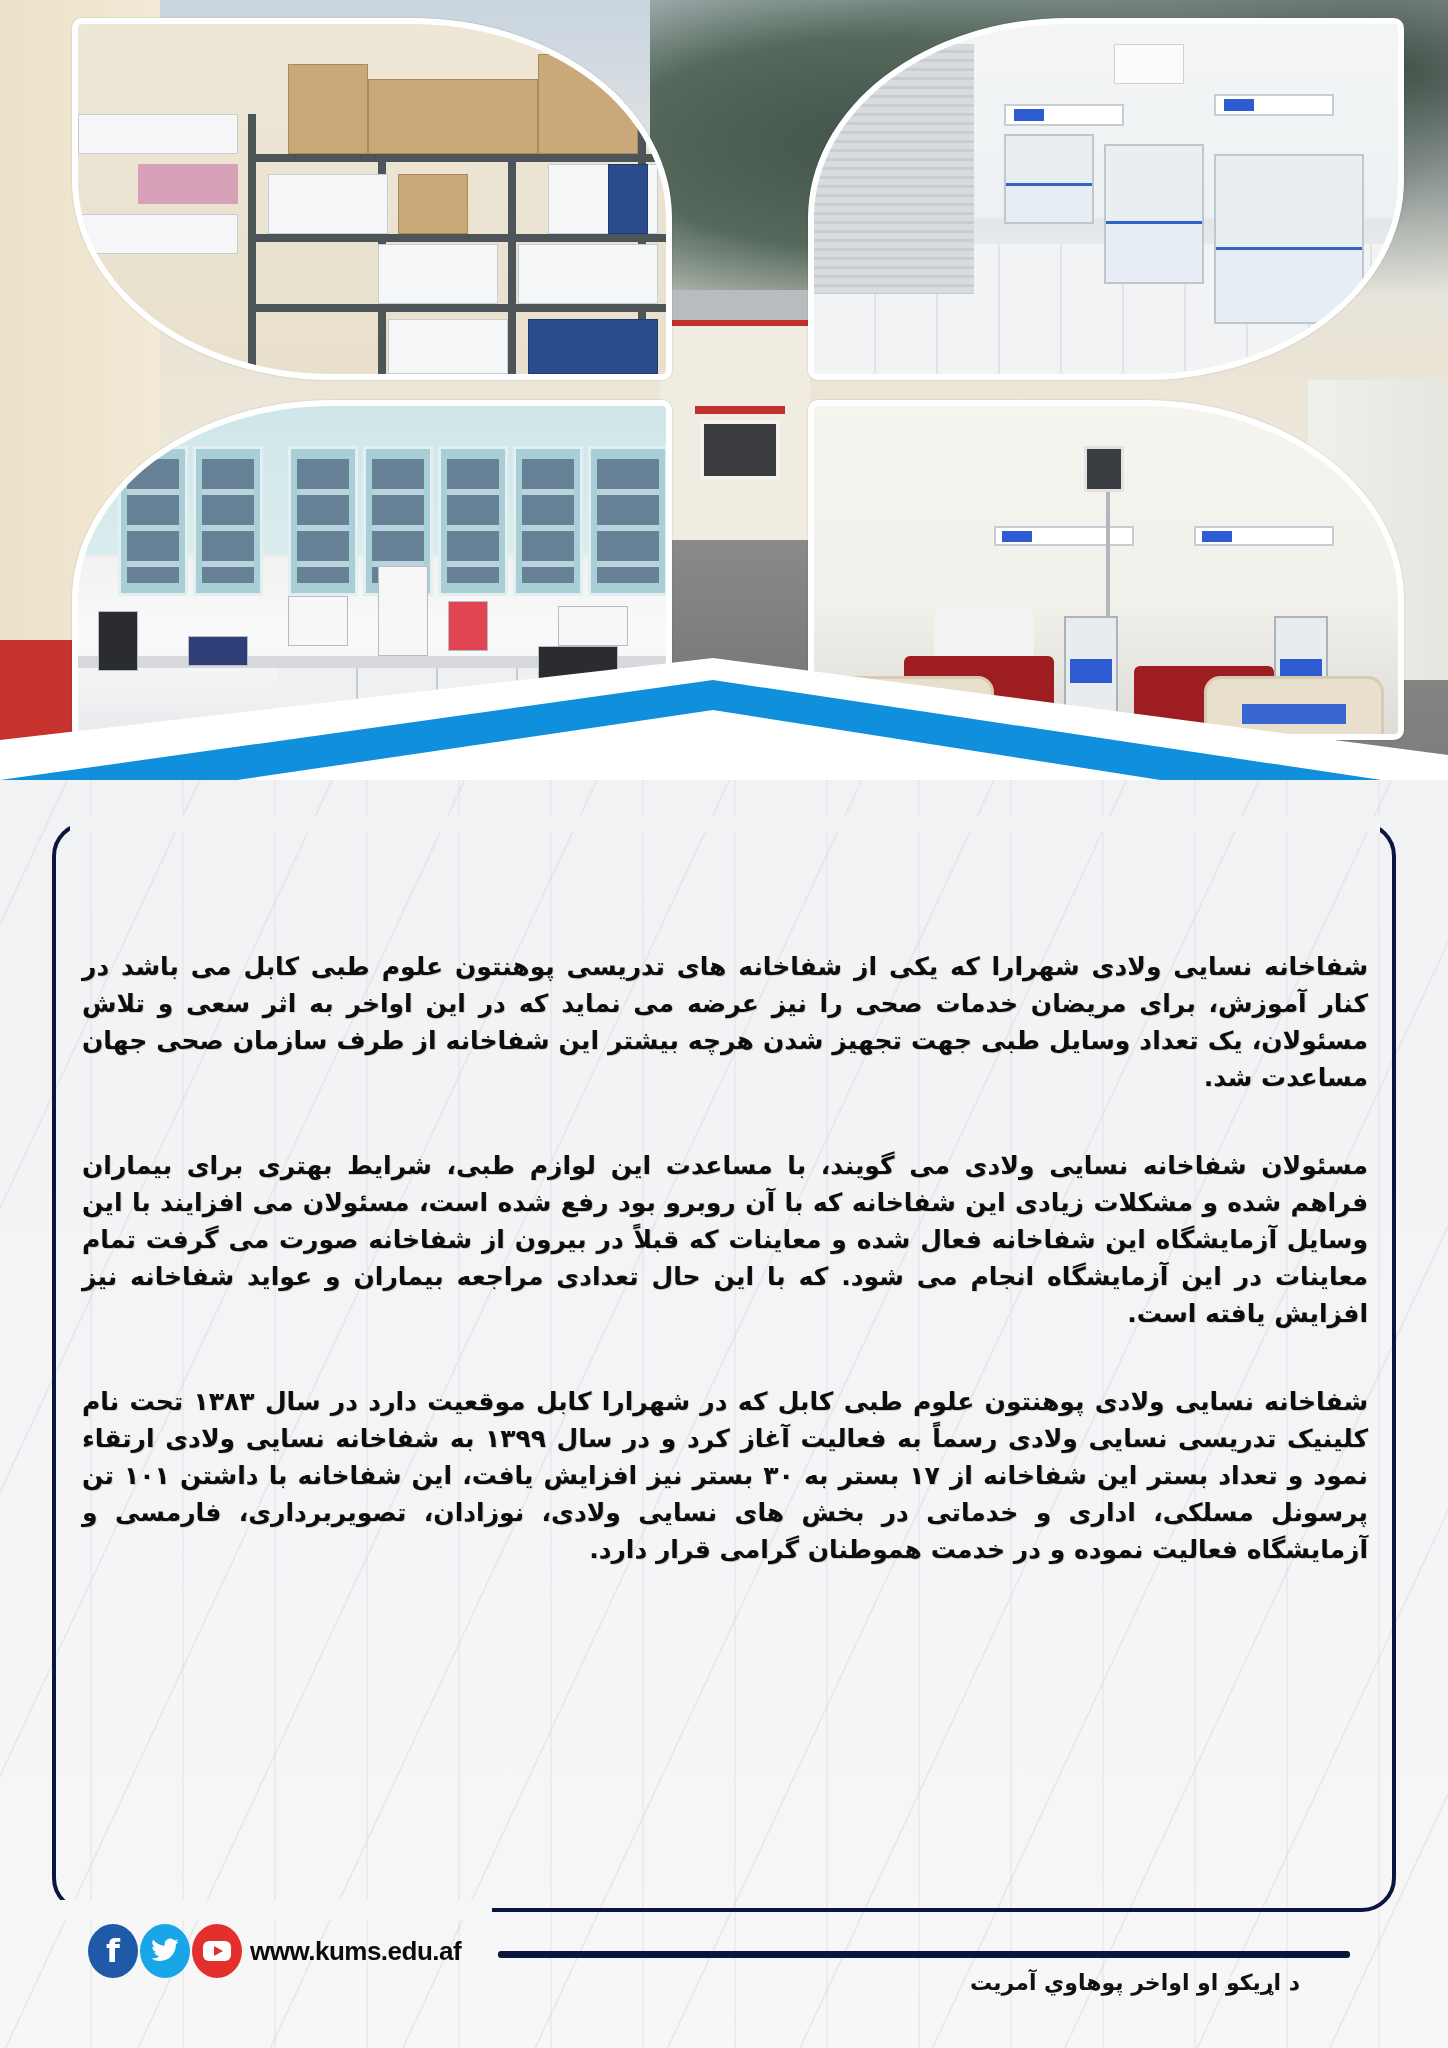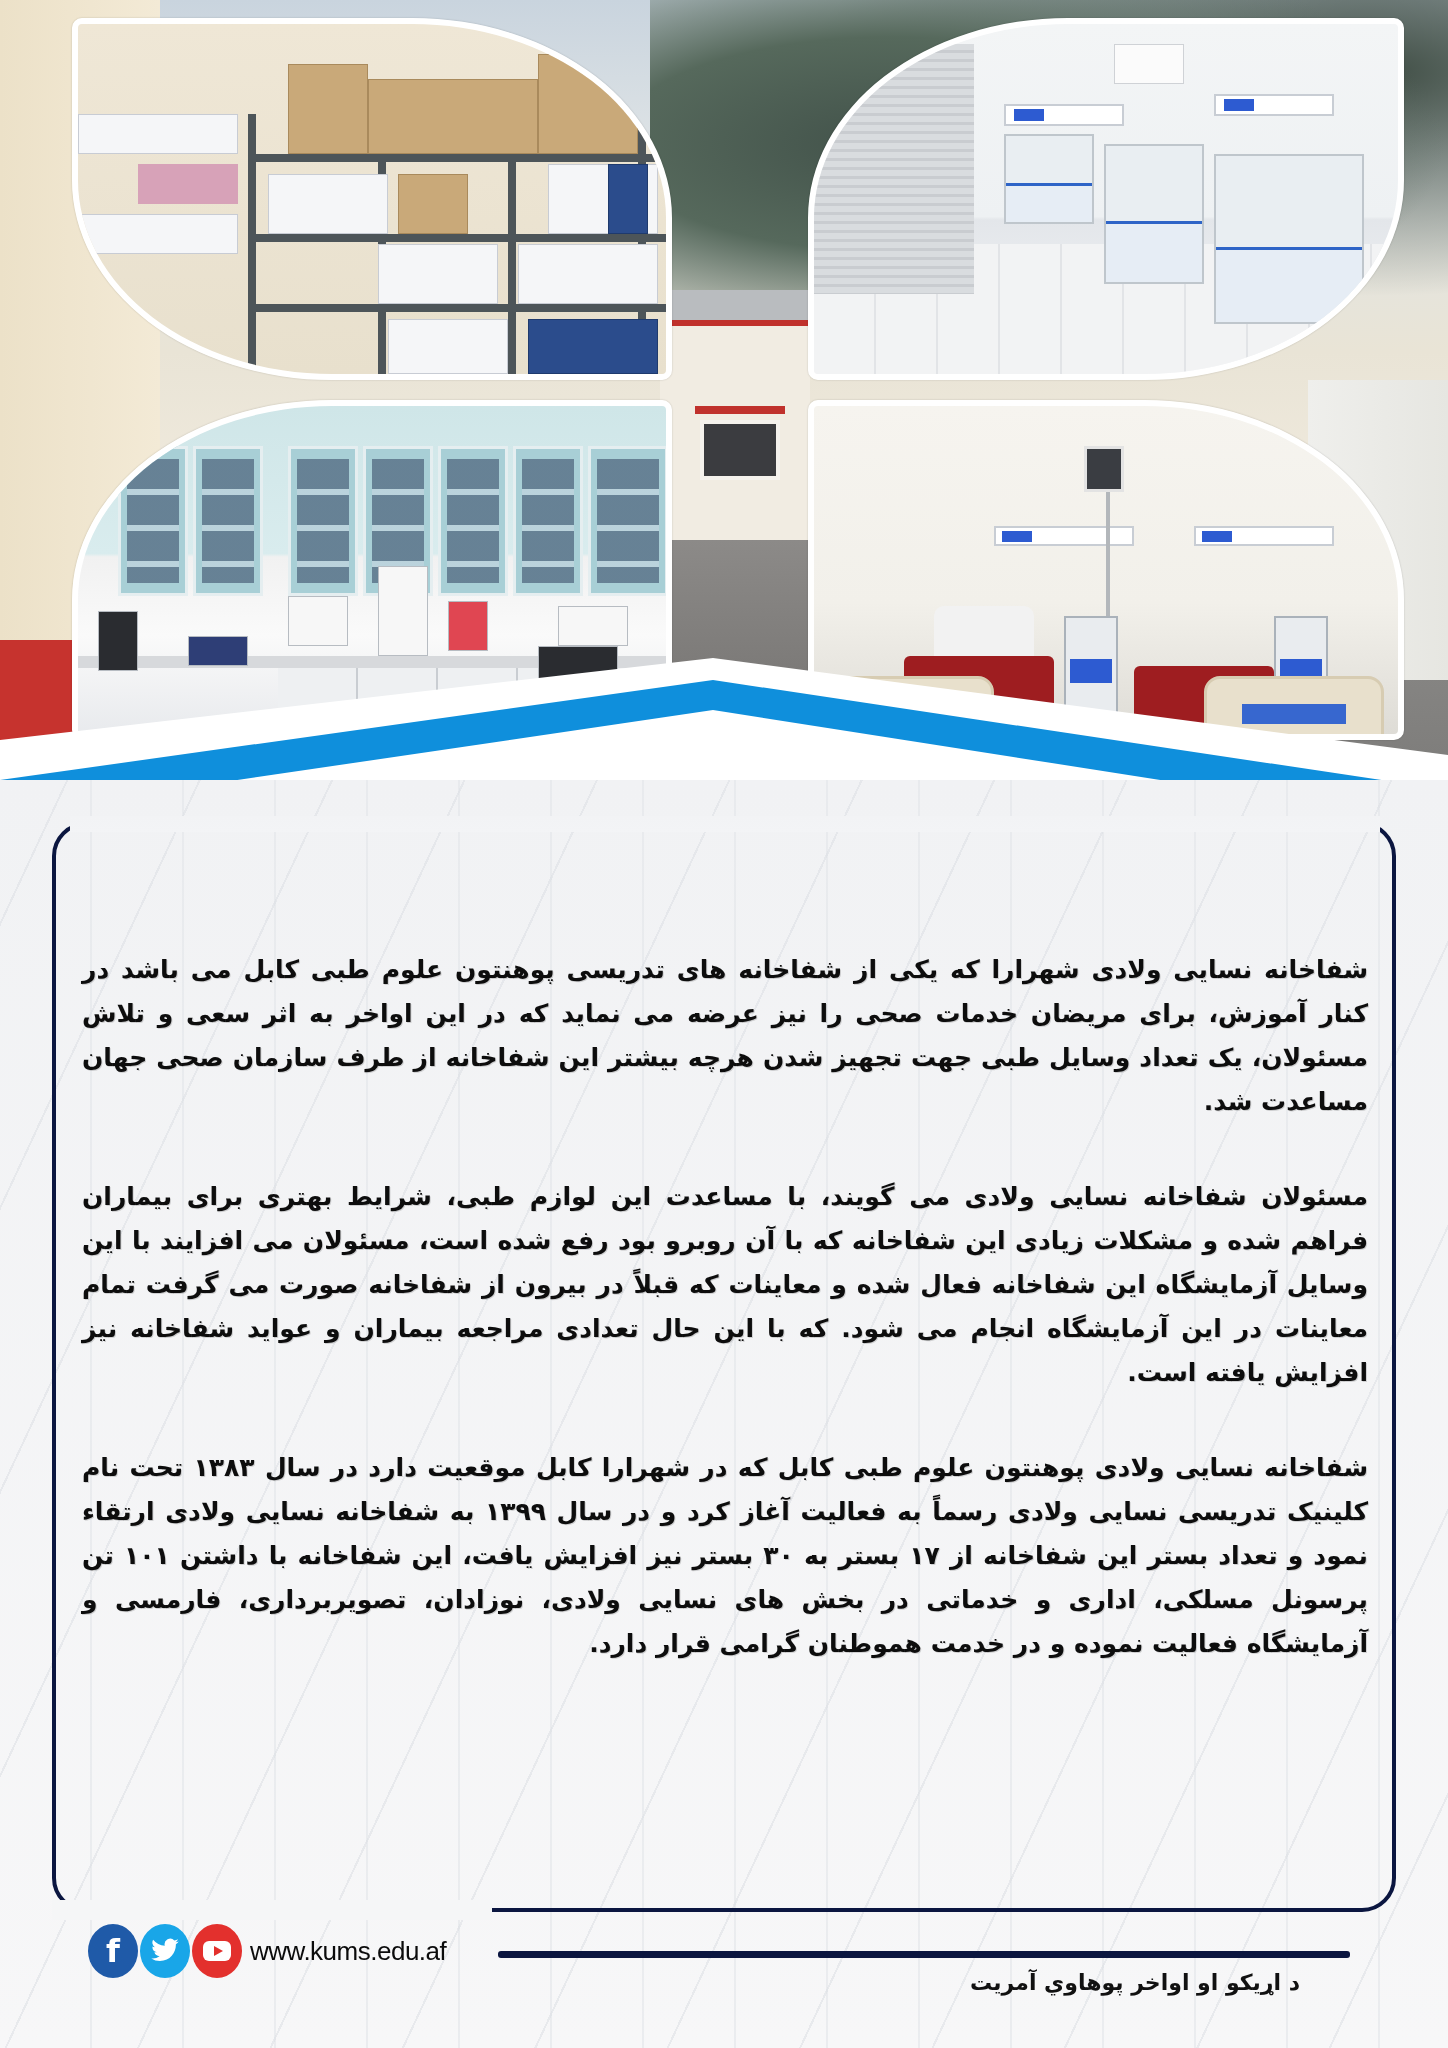--- a/index.html
+++ b/index.html
@@ -142,41 +142,41 @@
     font-family: "DejaVu Sans", sans-serif;
     font-weight: bold;
     font-size: 30px; line-height: 56px;
     color: #1b79c0;
   }
   .article {
     position:absolute; left:82px; top:948px; width:1286px;
     direction: rtl; text-align: justify; text-align-last: right;
     font-family: "DejaVu Sans", sans-serif;
     font-weight: bold;
-    font-size: 25px; line-height: 44px;
+    font-size: 25px; line-height: 37px;
     color: #0d0d0d;
   }
   .article p { margin-bottom: 51px; text-shadow: 1px 1px 0 rgba(0,0,0,0.15); }
   .article p:last-child { margin-bottom: 0; }
 
   
   .social { position:absolute; left:88px; top:1924px; height:54px; display:flex; align-items:center; gap:2px; }
   .social .ic {
     width:50px; height:54px; border-radius:50%;
     display:flex; align-items:center; justify-content:center;
     color:#fff; font-weight:bold;
   }
   .ic.fb { background:#1f5aa8; font-family:"DejaVu Sans", sans-serif; font-size:32px; }
   .ic.tw { background:#19a6e8; }
   .ic.yt { background:#e3302d; }
   .ic.yt .box { width:28px; height:20px; background:#fff; border-radius:6px; position:relative; }
   .ic.yt .box::after { content:""; position:absolute; left:11px; top:5px; border-left:9px solid #e3302d; border-top:5px solid transparent; border-bottom:5px solid transparent; }
   .url {
     margin-left:6px;
-    font-family:"Liberation Sans", sans-serif; font-weight:normal; font-size:26px; color:#0b0b0b;
+    font-family:"Liberation Sans", sans-serif; font-weight:bold; font-size:26px; color:#0b0b0b;
     letter-spacing:-0.5px;
   }
   .footer-line { position:absolute; left:498px; top:1951px; width:852px; height:7px; background:#0b1640; border-radius:3px; }
   .dept {
     position:absolute; left:900px; top:1970px; width:400px;
     direction: rtl; text-align: right;
     font-family:"DejaVu Sans", sans-serif; font-weight:bold; font-size:22px; color:#111;
   }
 </style>
 </head>

